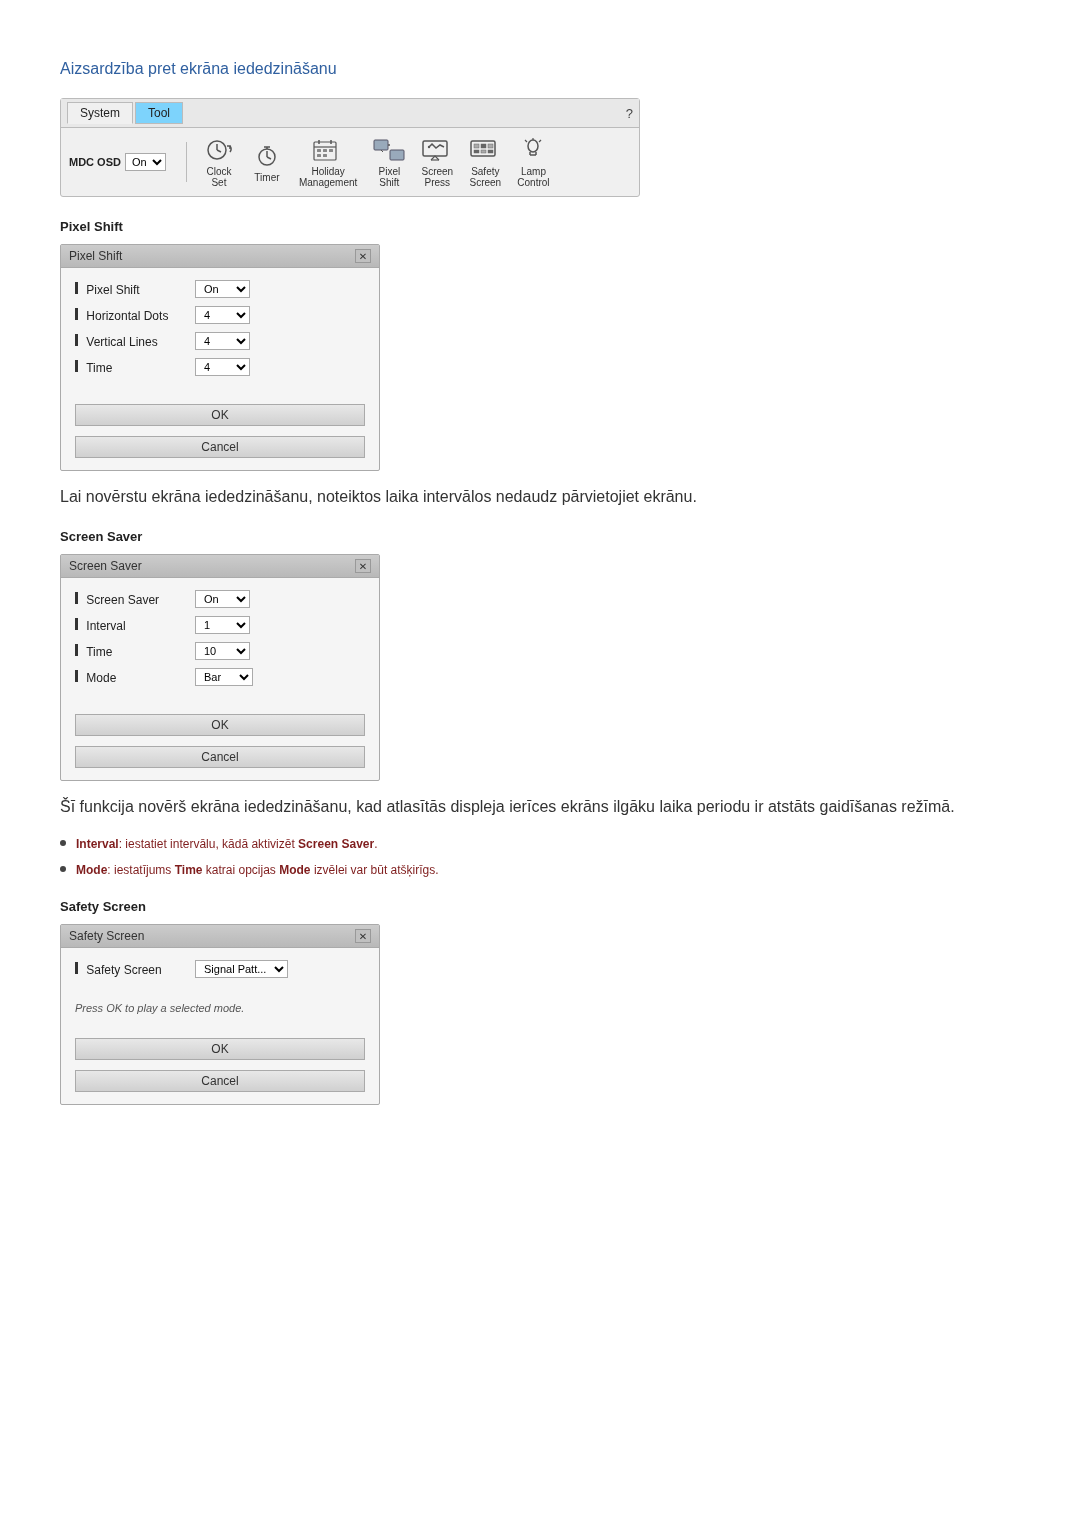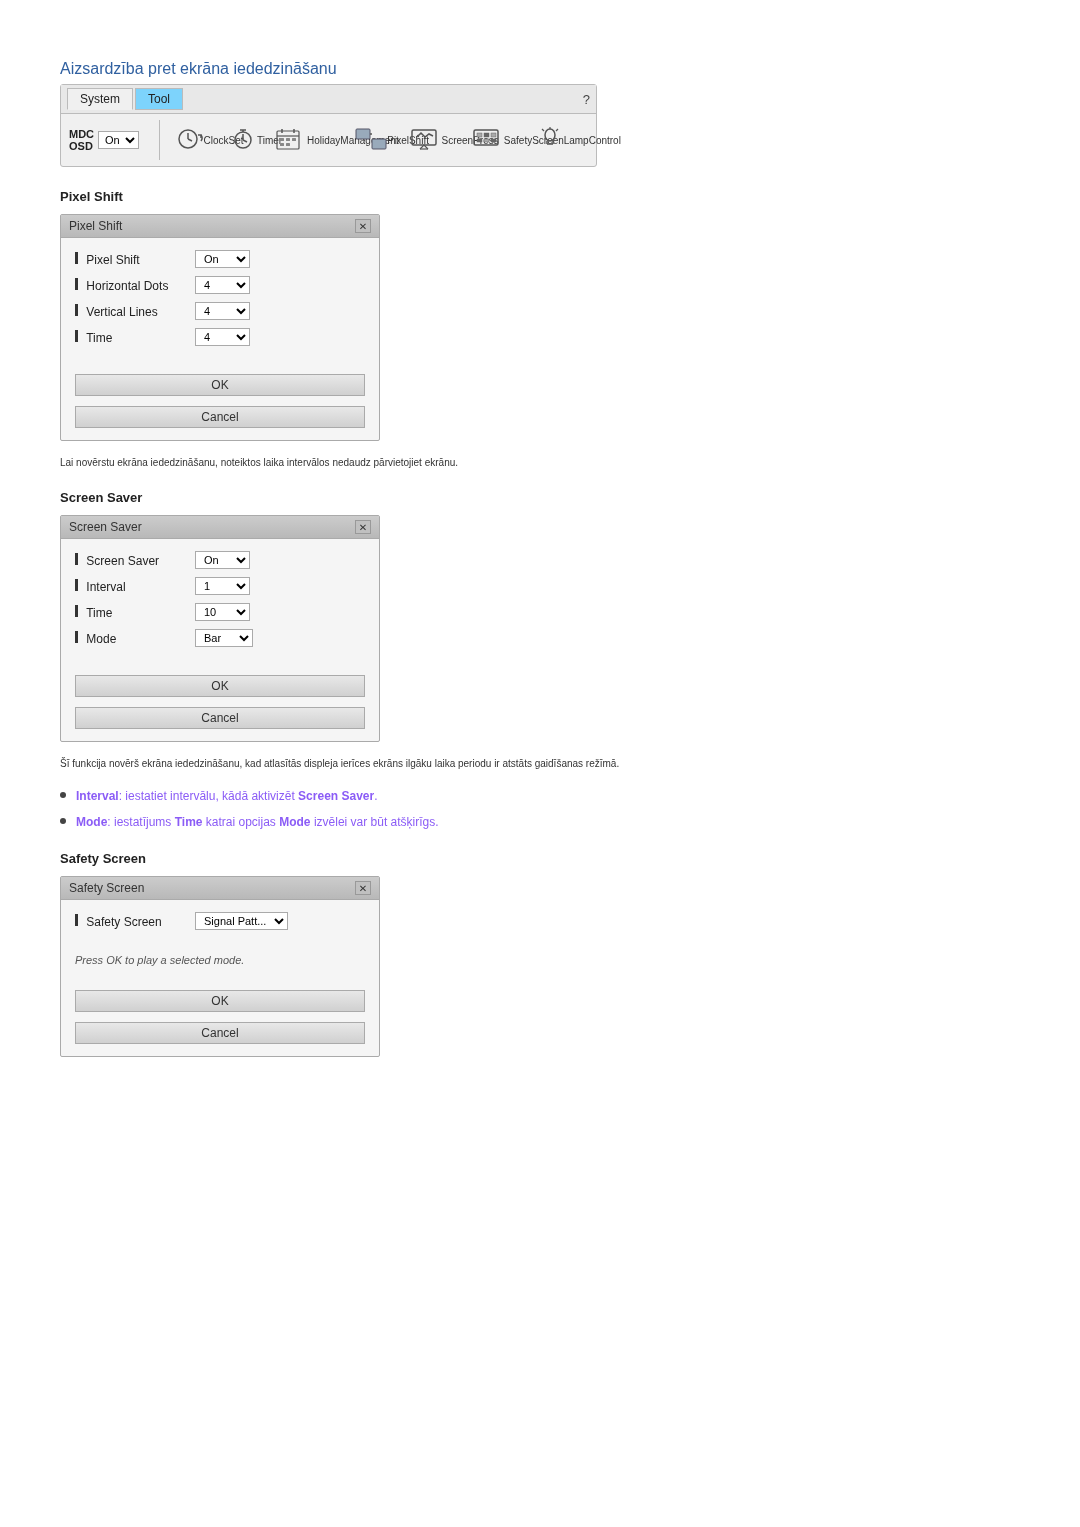--- a/index.html
+++ b/index.html
@@ -11,29 +11,29 @@
       padding: 60px 60px 60px 60px;
       width: 1080px;
       min-height: 1527px;
     }
 
     
     .page-title {
       color: #3060a0;
       font-size: 16px;
       font-weight: normal;
-      margin-bottom: 6px;
+      margin-bottom: 20px;
     }
 
     
     .toolbar-container {
       border: 1px solid #bbb;
       border-radius: 3px;
       background: #f0f0f0;
-      width: 537px;
+      width: 580px;
       margin-bottom: 22px;
       position: relative;
     }
     .toolbar-top {
       display: flex;
       align-items: center;
       border-bottom: 1px solid #bbb;
       padding: 3px 6px;
       background: #e8e8e8;
     }
@@ -76,27 +76,28 @@
       padding: 1px 2px;
     }
     .toolbar-sep {
       width: 1px;
       height: 40px;
       background: #bbb;
       margin: 0 6px;
     }
     .toolbar-item {
       display: flex;
-      flex-direction: row;
+      flex-direction: column;
       align-items: center;
       cursor: pointer;
       padding: 2px 6px;
       font-size: 10px;
       color: #333;
       min-width: 42px;
+      justify-content: flex-end;
     }
     .toolbar-icon {
       width: 32px;
       height: 28px;
       display: flex;
       align-items: center;
       justify-content: center;
       margin-bottom: 2px;
     }
 
@@ -179,39 +180,39 @@
       background: linear-gradient(to bottom, #e8e8e8, #d0d0d0);
       border: 1px solid #aaa;
       padding: 3px 16px;
       font-size: 12px;
       cursor: pointer;
       color: #333;
     }
 
     
     .body-text {
-      font-size: 10px;
+      font-size: 16px;
       color: #333;
       margin: 10px 0 16px 0;
       line-height: 1.5;
     }
 
     
     .bullet-list {
       margin: 8px 0 16px 0;
       padding: 0;
       list-style: none;
     }
     .bullet-list li {
       display: flex;
       align-items: flex-start;
       margin-bottom: 8px;
       font-size: 12px;
       line-height: 1.5;
-      color: #8b5cf6;
+      color: #7f1d1d;
     }
     .bullet-dot {
       width: 6px;
       height: 6px;
       background: #444;
       border-radius: 50%;
       margin-top: 5px;
       margin-right: 10px;
       flex-shrink: 0;
     }

